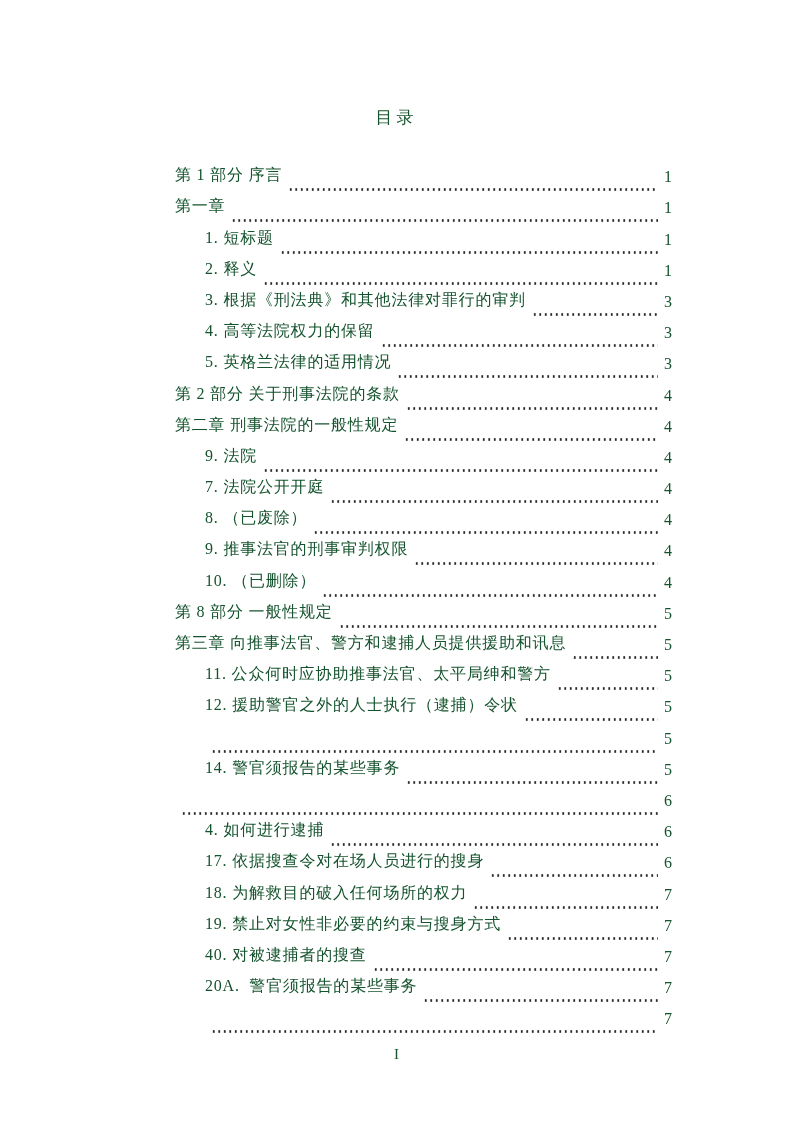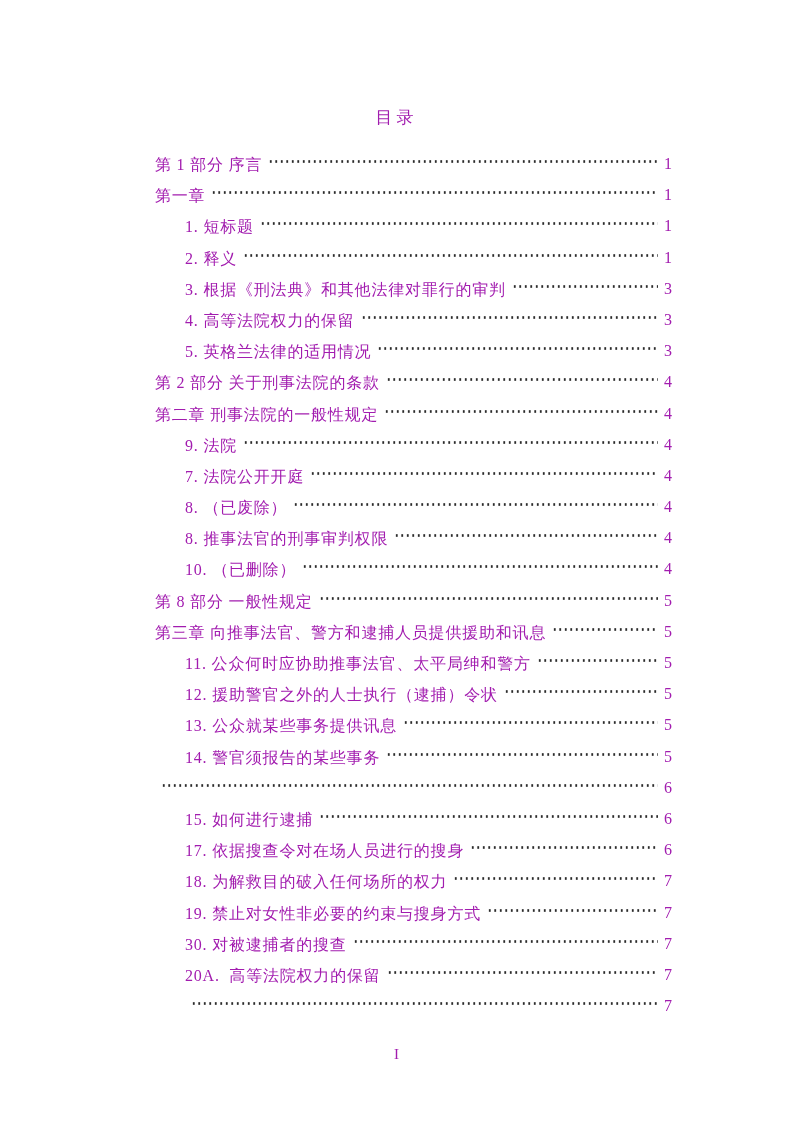--- a/index.html
+++ b/index.html
@@ -7,42 +7,43 @@
     padding: 0;
     background: #ffffff;
   }
   .page {
     position: relative;
     width: 793px;
     height: 1122px;
     background: #ffffff;
     overflow: hidden;
     font-family: "Liberation Serif", "DejaVu Serif", serif;
-    color: #a21caf;
+    color: #14532d;
   }
   .doc-title {
     position: absolute;
     top: 106px;
     left: 0;
     width: 100%;
     text-align: center;
     font-size: 17px;
     letter-spacing: 4px;
     font-weight: 400;
   }
   .toc {
     position: absolute;
     top: 155px;
     left: 155px;
     right: 121px;
   }
   .toc-row {
     height: 31.2px;
     display: flex;
-    align-items: flex-start;
+    align-items: flex-end;
+    margin-left: 20px;
   }
   .toc-row.level-1 {
     padding-left: 30px;
   }
   .toc-label {
     font-size: 16px;
     letter-spacing: 0.8px;
     white-space: pre;
     flex: 0 0 auto;
   }
@@ -134,21 +135,21 @@
     <span class="toc-label">7. 法院公开开庭</span>
     <span class="toc-leader"></span>
     <span class="toc-page">4</span>
   </div>
       <div class="toc-row level-1">
     <span class="toc-label">8. （已废除）</span>
     <span class="toc-leader"></span>
     <span class="toc-page">4</span>
   </div>
       <div class="toc-row level-1">
-    <span class="toc-label">8. 推事法官的刑事审判权限</span>
+    <span class="toc-label">9. 推事法官的刑事审判权限</span>
     <span class="toc-leader"></span>
     <span class="toc-page">4</span>
   </div>
       <div class="toc-row level-1">
     <span class="toc-label">10. （已删除）</span>
     <span class="toc-leader"></span>
     <span class="toc-page">4</span>
   </div>
       <div class="toc-row level-0">
     <span class="toc-label">第 8 部分 一般性规定</span>
@@ -164,60 +165,59 @@
     <span class="toc-label">11. 公众何时应协助推事法官、太平局绅和警方</span>
     <span class="toc-leader"></span>
     <span class="toc-page">5</span>
   </div>
       <div class="toc-row level-1">
     <span class="toc-label">12. 援助警官之外的人士执行（逮捕）令状</span>
     <span class="toc-leader"></span>
     <span class="toc-page">5</span>
   </div>
       <div class="toc-row level-1">
-    <span class="toc-label">13. 公众就某些事务提供讯息</span>
     <span class="toc-leader"></span>
     <span class="toc-page">5</span>
   </div>
       <div class="toc-row level-1">
     <span class="toc-label">14. 警官须报告的某些事务</span>
     <span class="toc-leader"></span>
     <span class="toc-page">5</span>
   </div>
       <div class="toc-row level-0">
     <span class="toc-leader"></span>
     <span class="toc-page">6</span>
   </div>
       <div class="toc-row level-1">
-    <span class="toc-label">15. 如何进行逮捕</span>
+    <span class="toc-label">4. 如何进行逮捕</span>
     <span class="toc-leader"></span>
     <span class="toc-page">6</span>
   </div>
       <div class="toc-row level-1">
     <span class="toc-label">17. 依据搜查令对在场人员进行的搜身</span>
     <span class="toc-leader"></span>
     <span class="toc-page">6</span>
   </div>
       <div class="toc-row level-1">
     <span class="toc-label">18. 为解救目的破入任何场所的权力</span>
     <span class="toc-leader"></span>
     <span class="toc-page">7</span>
   </div>
       <div class="toc-row level-1">
     <span class="toc-label">19. 禁止对女性非必要的约束与搜身方式</span>
     <span class="toc-leader"></span>
     <span class="toc-page">7</span>
   </div>
       <div class="toc-row level-1">
-    <span class="toc-label">30. 对被逮捕者的搜查</span>
-    <span class="toc-leader"></span>
-    <span class="toc-page">7</span>
-  </div>
-      <div class="toc-row level-1">
-    <span class="toc-label">20A.  高等法院权力的保留</span>
+    <span class="toc-label">40. 对被逮捕者的搜查</span>
+    <span class="toc-leader"></span>
+    <span class="toc-page">7</span>
+  </div>
+      <div class="toc-row level-1">
+    <span class="toc-label">20A.  警官须报告的某些事务</span>
     <span class="toc-leader"></span>
     <span class="toc-page">7</span>
   </div>
       <div class="toc-row level-1">
     <span class="toc-leader"></span>
     <span class="toc-page">7</span>
   </div>
     </div>
 
   <div class="page-footer">I</div>

